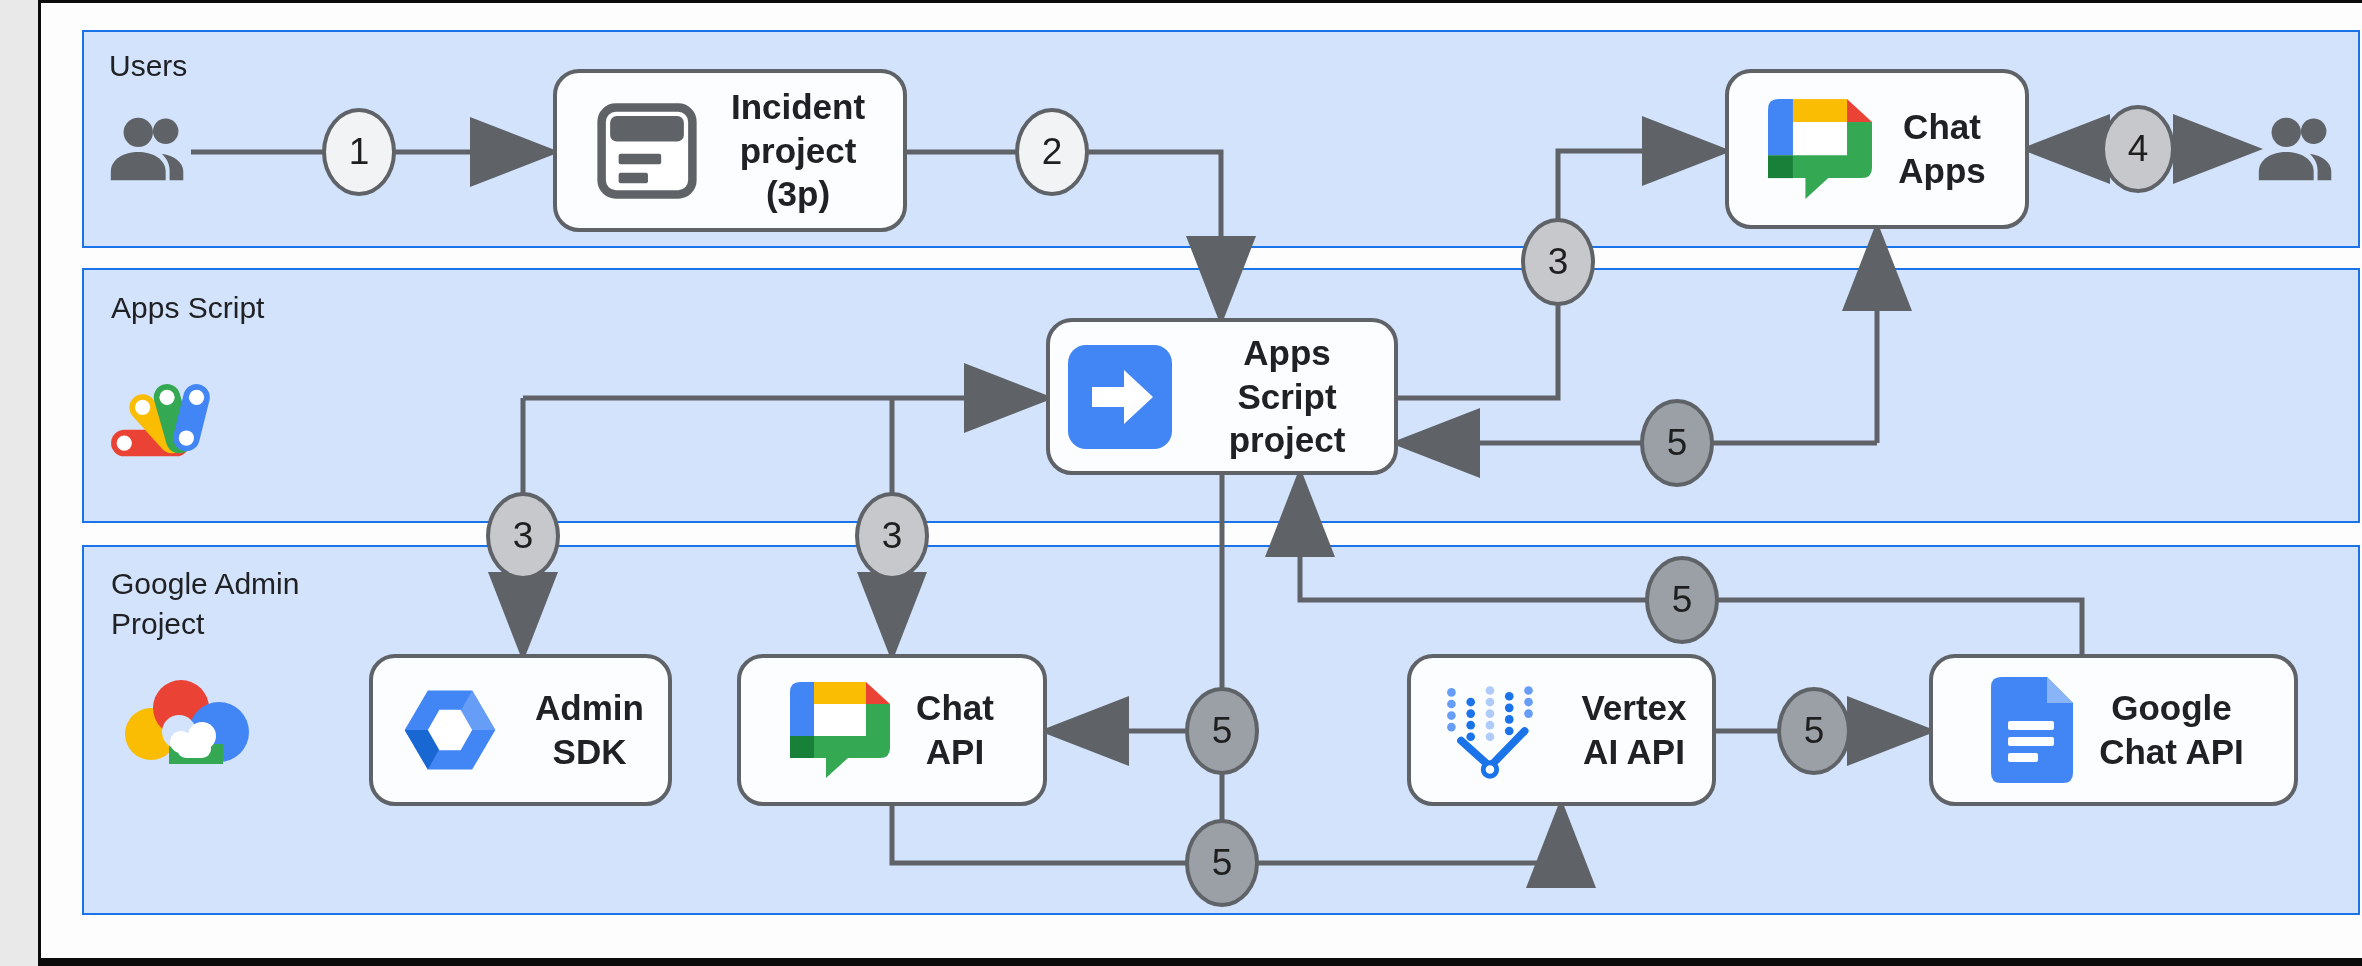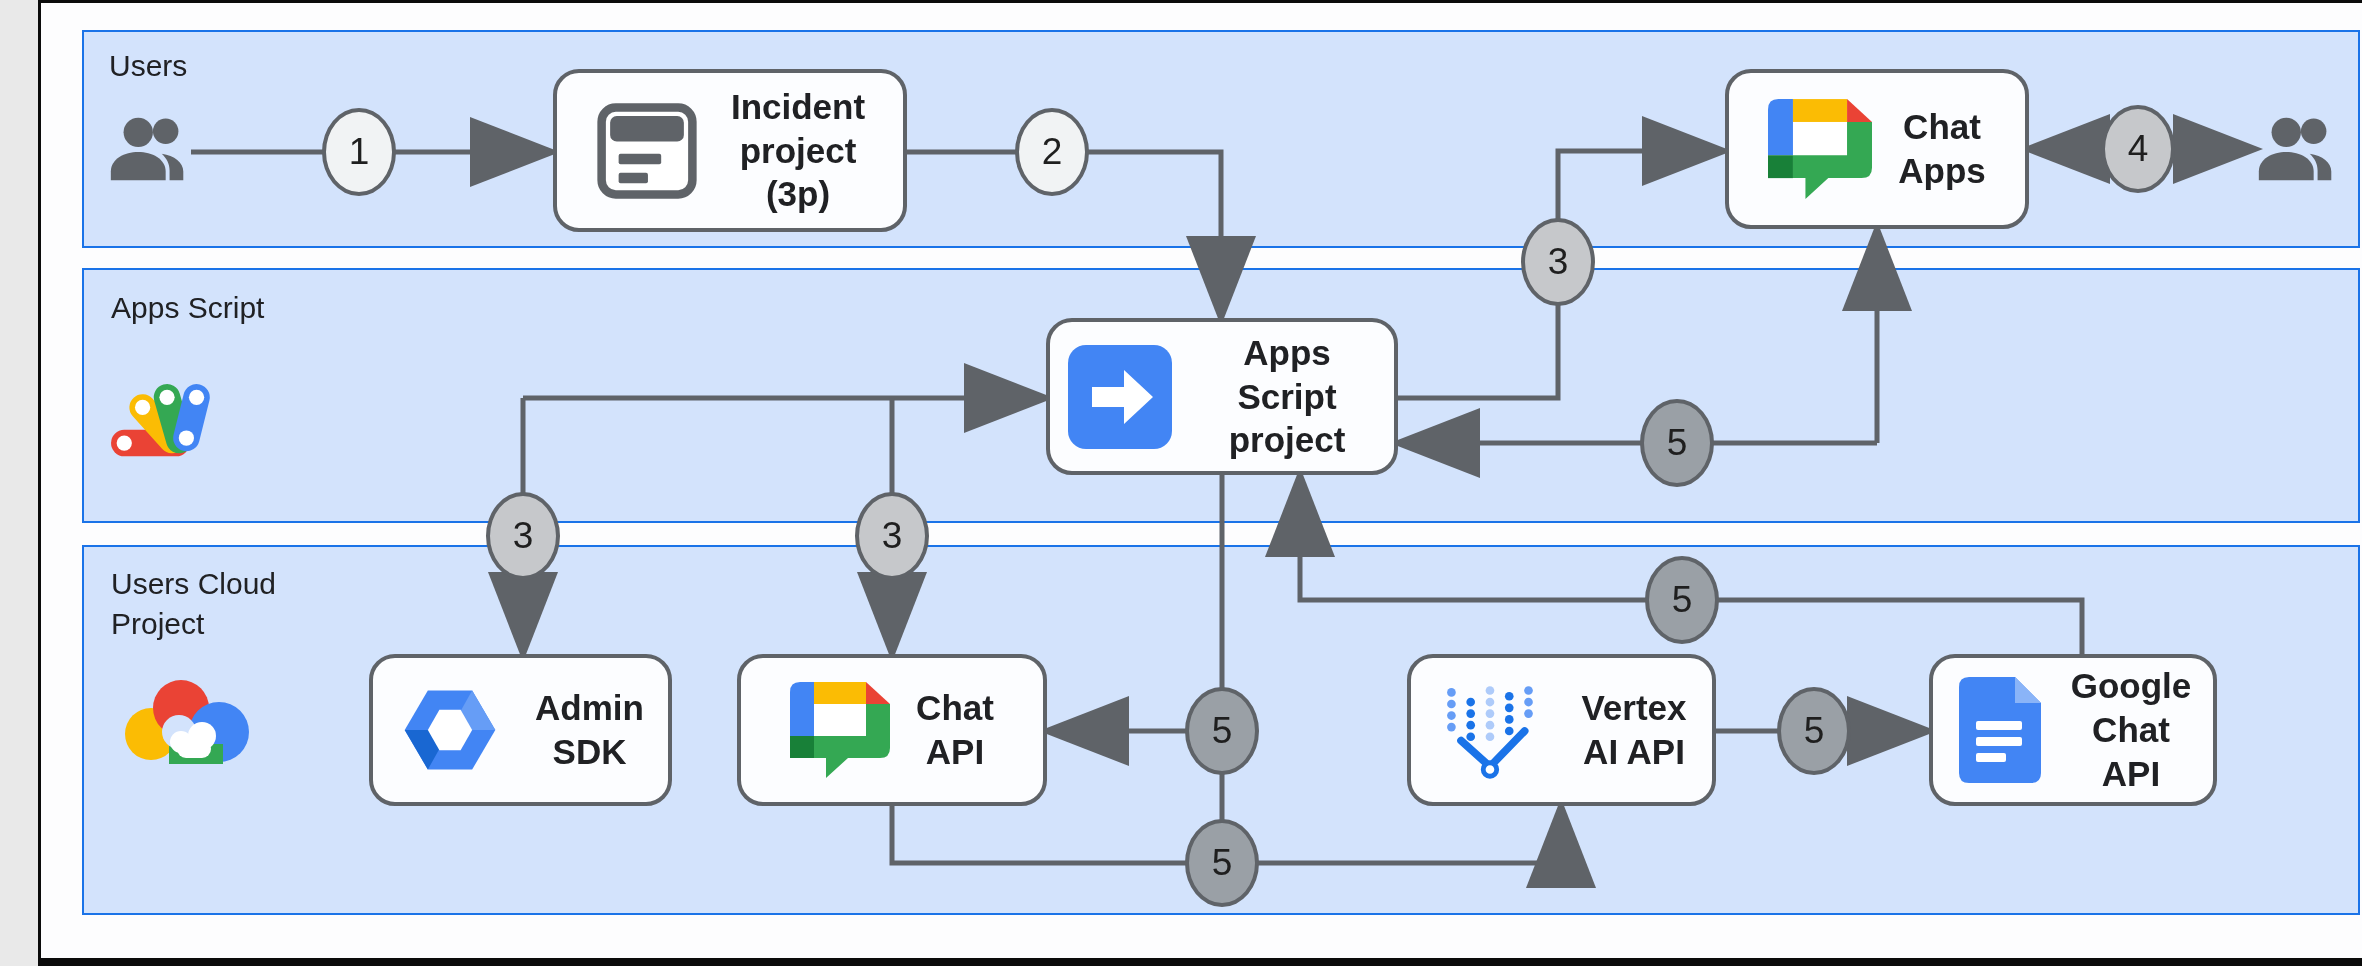--- a/index.html
+++ b/index.html
@@ -55,21 +55,21 @@
 <body>
 
 <div class="page">
 
   <div class="band" style="top:27px;height:218px;"></div>
   <div class="band" style="top:265px;height:255px;"></div>
   <div class="band" style="top:542px;height:370px;"></div>
 
   <div class="band-label" style="left:68px;top:44px;">Users</div>
   <div class="band-label" style="left:70px;top:286px;">Apps Script</div>
-  <div class="band-label" style="left:70px;top:562px;">Users Cloud</div>
+  <div class="band-label" style="left:70px;top:562px;">Google Admin</div>
   <div class="band-label" style="left:70px;top:602px;">Project</div>
 
   <svg class="wires" width="2362" height="966" viewBox="0 0 2362 966">
     <defs>
       <marker id="arr" viewBox="0 0 18 14" markerWidth="18" markerHeight="14" refX="15" refY="7" orient="auto-start-reverse">
         <path d="M0 0 L18 7 L0 14 Z" fill="#5f6368"></path>
       </marker>
     </defs>
     <g stroke="#5f6368" stroke-width="5" fill="none">
 
@@ -255,21 +255,21 @@
         <path d="M26 66 L56 93 L92 56" stroke="#1a73e8" stroke-width="8" fill="none" stroke-linecap="round" stroke-linejoin="round"></path>
         <circle cx="56" cy="96" r="7" fill="#ffffff" stroke="#1a73e8" stroke-width="5"></circle>
       </svg>
     </span>
     <span class="node-text">
       <span>Vertex</span>
       <span>AI API</span>
     </span>
   </div>
 
-  <div class="node" style="left:1888px;top:651px;width:288px;height:152px;padding-left:26px;">
+  <div class="node" style="left:1888px;top:651px;width:369px;height:152px;padding-left:26px;">
     <span class="icon">
       <svg width="82" height="106" viewBox="0 0 82 106">
         <path d="M10 0 H56 L82 26 V96 Q82 106 72 106 H10 Q0 106 0 96 V10 Q0 0 10 0 Z" fill="#4285f4"></path>
         <polygon points="56,0 82,26 56,26" fill="#8ab4f8"></polygon>
         <rect x="17" y="44" width="46" height="9" rx="2" fill="#ffffff"></rect>
         <rect x="17" y="60" width="46" height="9" rx="2" fill="#ffffff"></rect>
         <rect x="17" y="76" width="30" height="9" rx="2" fill="#ffffff"></rect>
       </svg>
     </span>
     <span class="node-text">

